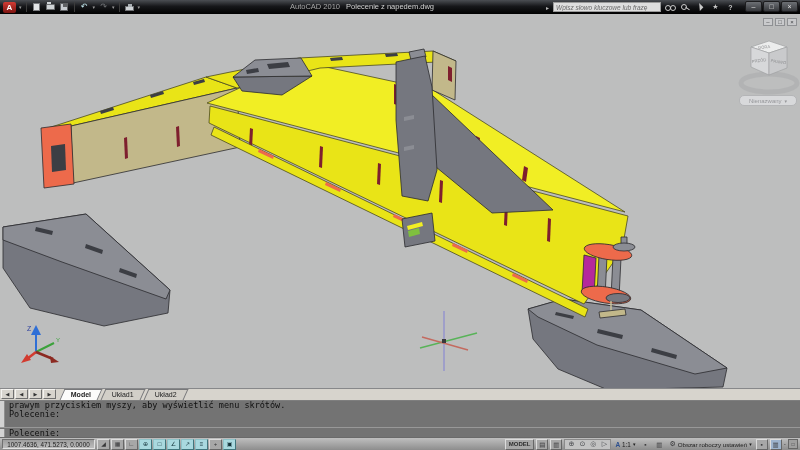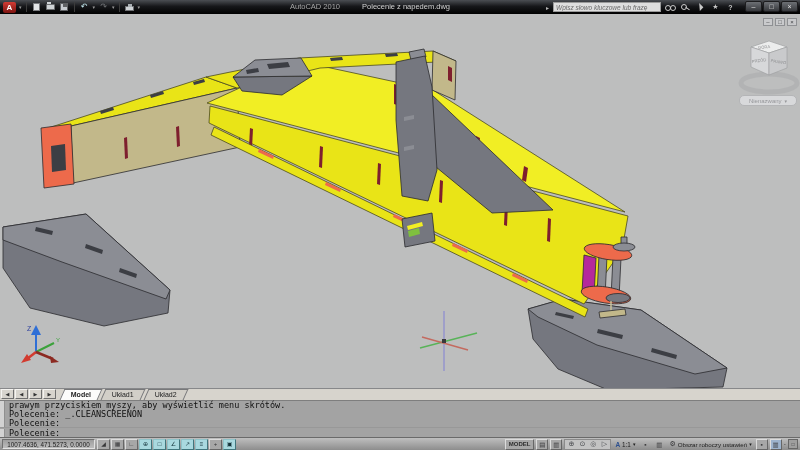--- a/index.html
+++ b/index.html
@@ -19,21 +19,21 @@
     color:#cfd3d6; font-size:8px; line-height:10px; }
   .sh-page { width:7px; height:8px; background:#e4e6e8; border:1px solid #7b7d80; }
   .sh-folder { width:9px; height:6px; background:#cfd3d6; border:1px solid #6e7073; border-radius:1px 1px 0 0; position:relative; }
   .sh-folder::before { content:''; position:absolute; top:-3px; left:0; width:4px; height:2px; background:#cfd3d6; }
   .sh-floppy { width:8px; height:8px; background:#c7cbd0; border:1px solid #5f6164; position:relative; }
   .sh-floppy::before { content:''; position:absolute; top:0; left:2px; width:4px; height:3px; background:#5f6164; }
   .sh-printer { width:9px; height:5px; background:#cfd3d6; border:1px solid #6e7073; position:relative; margin-top:3px; }
   .sh-printer::before { content:''; position:absolute; top:-3px; left:2px; width:4px; height:3px; background:#aab0b4; }
   .dim { opacity:.45; }
 
-  .titletext { position:absolute; left:290px; top:2px; display:flex; gap:22px;
+  .titletext { position:absolute; left:290px; top:2px; display:flex; gap:6px;
     font-size:7.5px; color:#a6a6a6; white-space:nowrap; }
   .doctitle { color:#d2d2d2; }
 
   .infocenter { position:absolute; right:64px; top:2px; display:flex; align-items:center; gap:4px; }
   .ic-go { color:#b5b5b5; font-size:6px; }
   .searchbox { width:108px; height:10px; background:#dedede; border:1px solid #9a9a9a;
     font-size:6.5px; font-style:italic; color:#555; padding:0 2px; outline:none;
     font-family:"Liberation Sans",sans-serif; }
   .searchbox::placeholder { font-style:italic; color:#6a6a6a; }
   .icicon { position:relative; width:11px; height:9px; color:#c9c9c9; font-size:7px;
@@ -77,21 +77,21 @@
     border-top:1px solid #87888a; display:flex; align-items:flex-end; font-size:7px; color:#1c1c1c; }
   .tnav { width:13px; height:10px; margin:0 0 1px 1px; background:#d7d4cd; text-align:center;
     border:1px solid; border-color:#f5f4f1 #6f6f6f #6f6f6f #f5f4f1; font-size:5px; line-height:8px; color:#333; }
   .tabs { display:flex; margin-left:6px; }
   .tab { height:11px; line-height:10px; padding:0 8px; transform:skewX(-24deg);
     border:1px solid #77787a; border-bottom:none; background:#d2cfc8; margin-right:3px; }
   .tab > span { display:inline-block; transform:skewX(24deg); }
   .tab.active { background:#fcfcfb; font-weight:bold; }
 
   
-  .cmd { position:absolute; top:400px; left:0; right:0; height:37px; background:#a3a3a3;
+  .cmd { position:absolute; top:400px; left:0; right:0; height:37px; background:#737373;
     border-top:1px solid #7e7e7e; font-family:"DejaVu Sans Mono",monospace;
     font-size:8.5px; color:#101010; }
   .cmdhist { position:absolute; top:0; left:0; right:0; height:27px; border-bottom:1px solid #989898; }
   .cmdline { height:9px; line-height:9px; padding-left:9px; white-space:pre; }
   .grip { position:absolute; left:0; top:0; width:5px; height:100%; background:#d2d2d2;
     border-right:1px solid #8f8f8f; }
   .cmdinput { position:absolute; top:28px; left:0; right:0; height:9px; line-height:9px; padding-left:9px; }
 
   
   .statusbar { position:absolute; top:437px; left:0; right:0; height:13px;
@@ -320,21 +320,20 @@
     <div class="tab active"><span>Model</span></div>
     <div class="tab"><span>Układ1</span></div>
     <div class="tab"><span>Układ2</span></div>
   </div>
 </div>
 
 <div class="cmd">
   <div class="cmdhist">
     <div class="grip"></div>
     <div class="cmdline">prawym przyciskiem myszy, aby wyświetlić menu skrótów.</div>
-    <div class="cmdline">Polecenie: _.CLEANSCREENON</div>
     <div class="cmdline">Polecenie:</div>
   </div>
   <div class="cmdinput">
     <div class="grip"></div>
     <span>Polecenie:</span>
   </div>
 </div>
 
 <div class="statusbar">
   <div class="coords">1007.4636, 471.5273, 0.0000</div>

